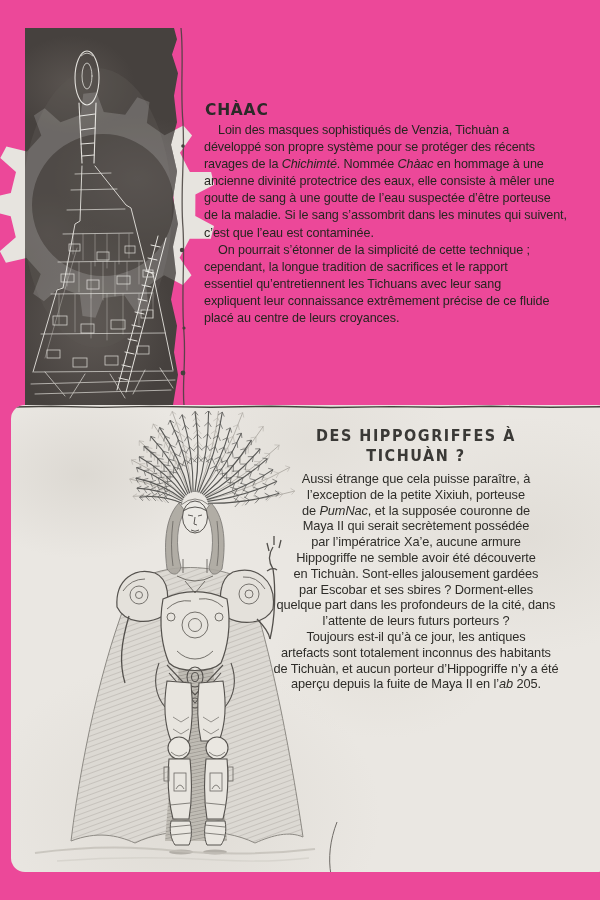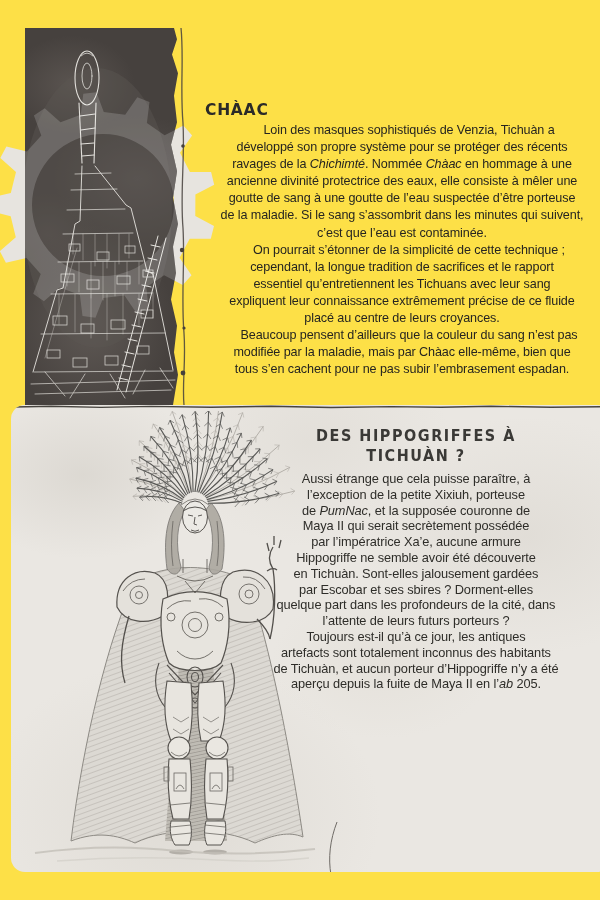--- a/index.html
+++ b/index.html
@@ -1,16 +1,16 @@
 <!DOCTYPE html>
 <html><head>
 <meta charset="utf-8">
 <style>
   html,body{margin:0;padding:0;background:#fff;}
-  #page{position:relative;width:600px;height:900px;background:#fde047;overflow:hidden;
+  #page{position:relative;width:600px;height:900px;background:#ec4899;overflow:hidden;
         font-family:"Liberation Sans",sans-serif;}
 
   
   #tower-panel{position:absolute;left:25px;top:28px;width:156px;height:377px;z-index:2;
     background:
       radial-gradient(90px 70px at 30% 15%, #5a5450 0%, rgba(90,84,80,0) 70%),
       radial-gradient(120px 90px at 72% 40%, #585250 0%, rgba(88,82,80,0) 70%),
       radial-gradient(110px 130px at 42% 78%, #5f5955 0%, rgba(95,89,85,0) 75%),
       radial-gradient(70px 60px at 15% 55%, #524c49 0%, rgba(82,76,73,0) 70%),
       #46413e;
@@ -21,21 +21,21 @@
 
   #gear-under{position:absolute;left:-20px;top:85px;z-index:1;}
   #torn-edge{position:absolute;left:176px;top:28px;z-index:3;}
 
   
   #chaac-title{position:absolute;left:205px;top:100px;z-index:4;
     font-family:"DejaVu Sans",sans-serif;font-weight:bold;font-size:16.5px;color:#2b2a28;
     letter-spacing:.8px;transform:scaleX(.94);transform-origin:left top;}
   #chaac-text{position:absolute;left:204px;top:122px;width:396px;z-index:4;
     font-size:12.6px;line-height:17.1px;color:#262520;letter-spacing:-.1px;}
-  #chaac-text p{margin:0;text-indent:14px;text-align:center;}
+  #chaac-text p{margin:0;text-indent:14px;}
 
   
   #parchment{position:absolute;left:11px;top:405px;width:600px;height:467px;overflow:hidden;z-index:5;
     background:
       radial-gradient(180px 120px at 12% 15%, rgba(188,183,174,.30), rgba(188,183,174,0) 70%),
       radial-gradient(240px 170px at 86% 28%, rgba(201,196,187,.28), rgba(201,196,187,0) 70%),
       radial-gradient(280px 220px at 28% 88%, rgba(197,192,183,.30), rgba(197,192,183,0) 72%),
       radial-gradient(160px 110px at 62% 55%, rgba(224,220,212,.5), rgba(224,220,212,0) 70%),
       radial-gradient(200px 150px at 50% 8%, rgba(205,200,191,.25), rgba(205,200,191,0) 70%),
       #eae7e2; border-radius: 14px;}
@@ -135,21 +135,20 @@
     <circle cx="7" cy="118" r="1.8" fill="#45403c"></circle>
     <circle cx="6" cy="222" r="2.2" fill="#45403c"></circle>
     <circle cx="8" cy="300" r="1.6" fill="#45403c"></circle>
     <circle cx="7" cy="345" r="2.4" fill="#45403c"></circle>
   </svg>
 
   <div id="chaac-title">CHÀAC</div>
   <div id="chaac-text">
     <p>Loin des masques sophistiqués de Venzia, Tichuàn a<br>développé son propre système pour se protéger des récents<br>ravages de la <i>Chichimté</i>. Nommée <i>Chàac</i> en hommage à une<br>ancienne divinité protectrice des eaux, elle consiste à mêler une<br>goutte de sang à une goutte de l’eau suspectée d’être porteuse<br>de la maladie. Si le sang s’assombrit dans les minutes qui suivent,<br>c’est que l’eau est contaminée.</p>
     <p>On pourrait s’étonner de la simplicité de cette technique ;<br>cependant, la longue tradition de sacrifices et le rapport<br>essentiel qu’entretiennent les Tichuans avec leur sang<br>expliquent leur connaissance extrêmement précise de ce fluide<br>placé au centre de leurs croyances.</p>
-    <p>Beaucoup pensent d’ailleurs que la couleur du sang n’est pas<br>modifiée par la maladie, mais par Chàac elle-même, bien que<br>tous s’en cachent pour ne pas subir l’embrasement espadan.</p>
   </div>
 
   <div id="parchment">
     <svg id="parchment-edge" width="600" height="6" viewBox="0 0 600 6">
       <path d="M0,3 L40,2.2 L90,3.4 L140,2.4 L200,3.2 L260,2.2 L320,3.5 L380,2.6 L430,3.3 L480,2.3 L540,3.2 L600,2.6" stroke="#35322e" stroke-width="1.4" fill="none" opacity=".9"></path>
     </svg>
 
     <svg id="warrior" width="306" height="458" viewBox="0 0 306 458">
       <defs>
         <pattern id="hatchL" width="5" height="5" patternUnits="userSpaceOnUse" patternTransform="rotate(70)">

